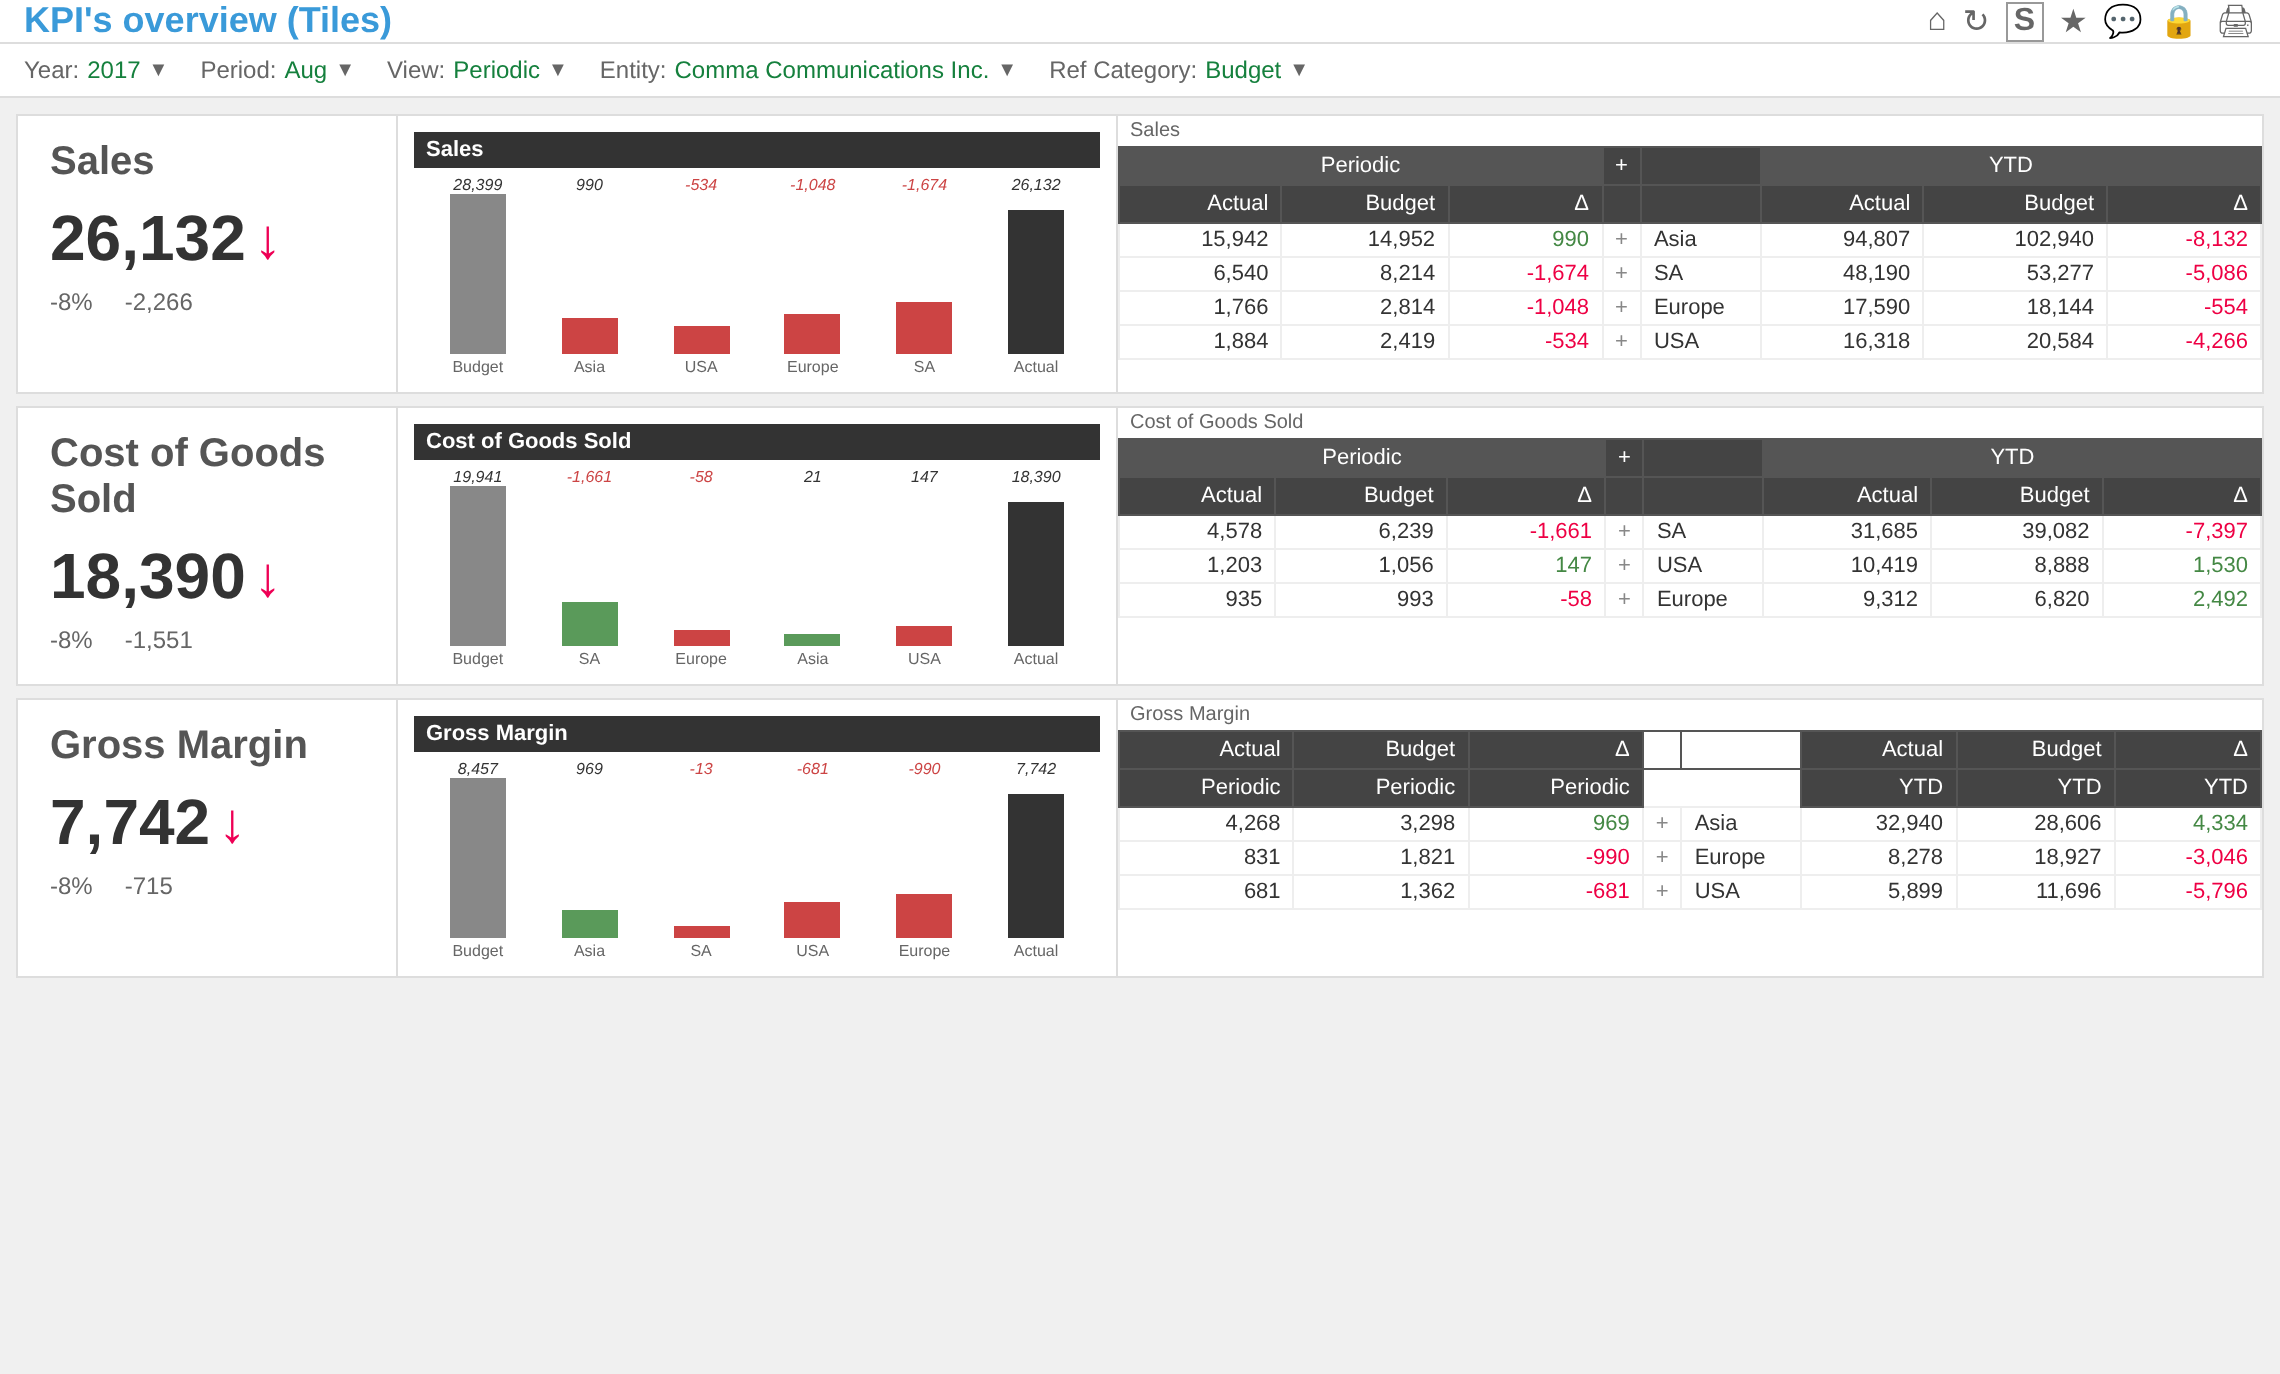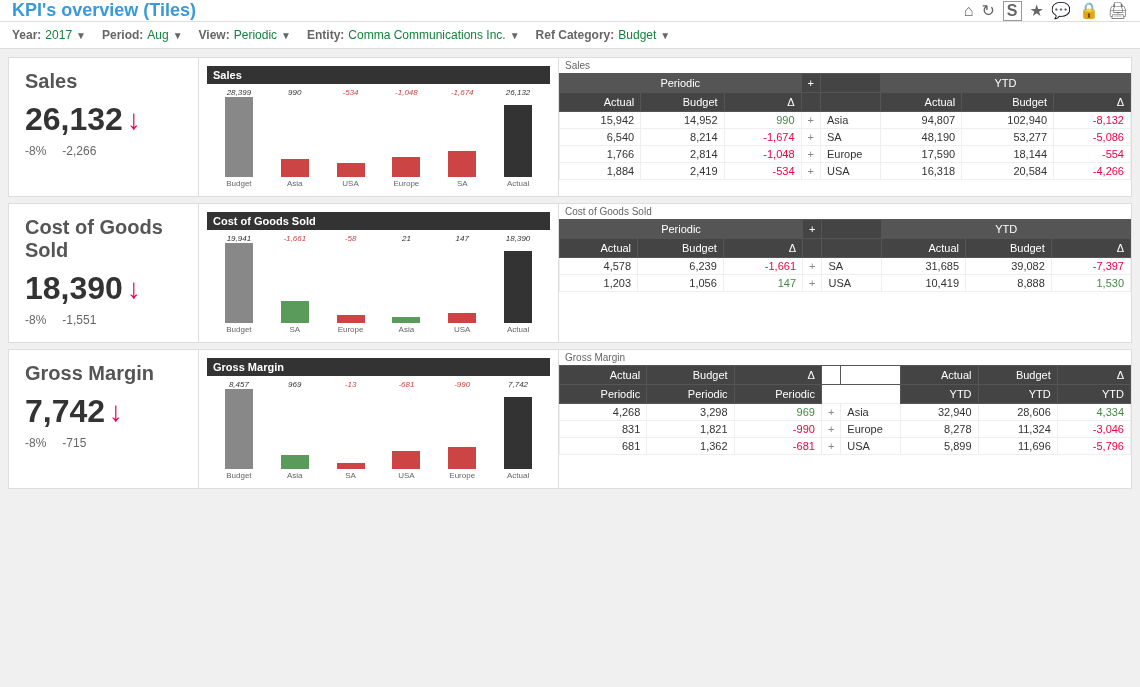--- a/index.html
+++ b/index.html
@@ -5,21 +5,21 @@
     * { box-sizing: border-box; margin: 0; padding: 0; }
     body { font-family: Arial, sans-serif; font-size: 12px; background: #f0f0f0; color: #333; width: 1140px; min-height: 687px; overflow: hidden; }
     
     .header { background: #fff; border-bottom: 1px solid #ddd; padding: 0 12px; display: flex; align-items: center; justify-content: space-between; }
     .header-title { color: #3a9ad9; font-size: 18px; font-weight: bold; }
     .header-icons { display: flex; gap: 8px; align-items: center; }
     .header-icon { font-size: 16px; color: #666; cursor: pointer; }
     
     .toolbar { background: #fff; border-bottom: 1px solid #ddd; padding: 6px 12px; display: flex; gap: 16px; align-items: center; font-size: 12px; }
     .toolbar-item { display: flex; align-items: center; gap: 4px; }
-    .toolbar-label { color: #666; font-weight: bold; }
+    .toolbar-label { color: #666; font-weight: normal; }
     .toolbar-value { color: #15803d; }
     .toolbar-arrow { font-size: 10px; color: #666; }
     
     .main-content { padding: 8px; display: flex; flex-direction: column; gap: 6px; background: #f0f0f0; }
     
     .kpi-row { display: flex; background: #fff; border: 1px solid #ddd; }
     
     
     .kpi-left { width: 190px; padding: 12px 16px; border-right: 1px solid #ddd; flex-shrink: 0; }
     .kpi-name { font-size: 20px; font-weight: bold; color: #555; margin-bottom: 8px; }
@@ -322,20 +322,30 @@
             <tr>
       <td>1,203</td>
       <td>1,056</td>
       <td class="pos">147</td>
       <td style="text-align:left;color:#888;width:16px;">+</td>
       <td style="text-align:left;">USA</td>
       <td>10,419</td>
       <td>8,888</td>
       <td class="pos">1,530</td>
     </tr>
+            <tr>
+      <td>935</td>
+      <td>993</td>
+      <td class="neg">-58</td>
+      <td style="text-align:left;color:#888;width:16px;">+</td>
+      <td style="text-align:left;">Europe</td>
+      <td>9,312</td>
+      <td>6,820</td>
+      <td class="pos">2,492</td>
+    </tr>
           </tbody>
         </table>
       </div>
     </div>
     <div class="kpi-row">
 
       <div class="kpi-left">
         <div class="kpi-name">Gross Margin</div>
         <div class="kpi-value">
           7,742<span class="kpi-down-arrow">↓</span>
@@ -432,21 +442,21 @@
       <td>28,606</td>
       <td class="pos">4,334</td>
     </tr>
             <tr>
       <td>831</td>
       <td>1,821</td>
       <td class="neg">-990</td>
       <td style="text-align:left;color:#888;width:16px;">+</td>
       <td style="text-align:left;">Europe</td>
       <td>8,278</td>
-      <td>11,324</td>
+      <td>18,927</td>
       <td class="neg">-3,046</td>
     </tr>
             <tr>
       <td>681</td>
       <td>1,362</td>
       <td class="neg">-681</td>
       <td style="text-align:left;color:#888;width:16px;">+</td>
       <td style="text-align:left;">USA</td>
       <td>5,899</td>
       <td>11,696</td>

